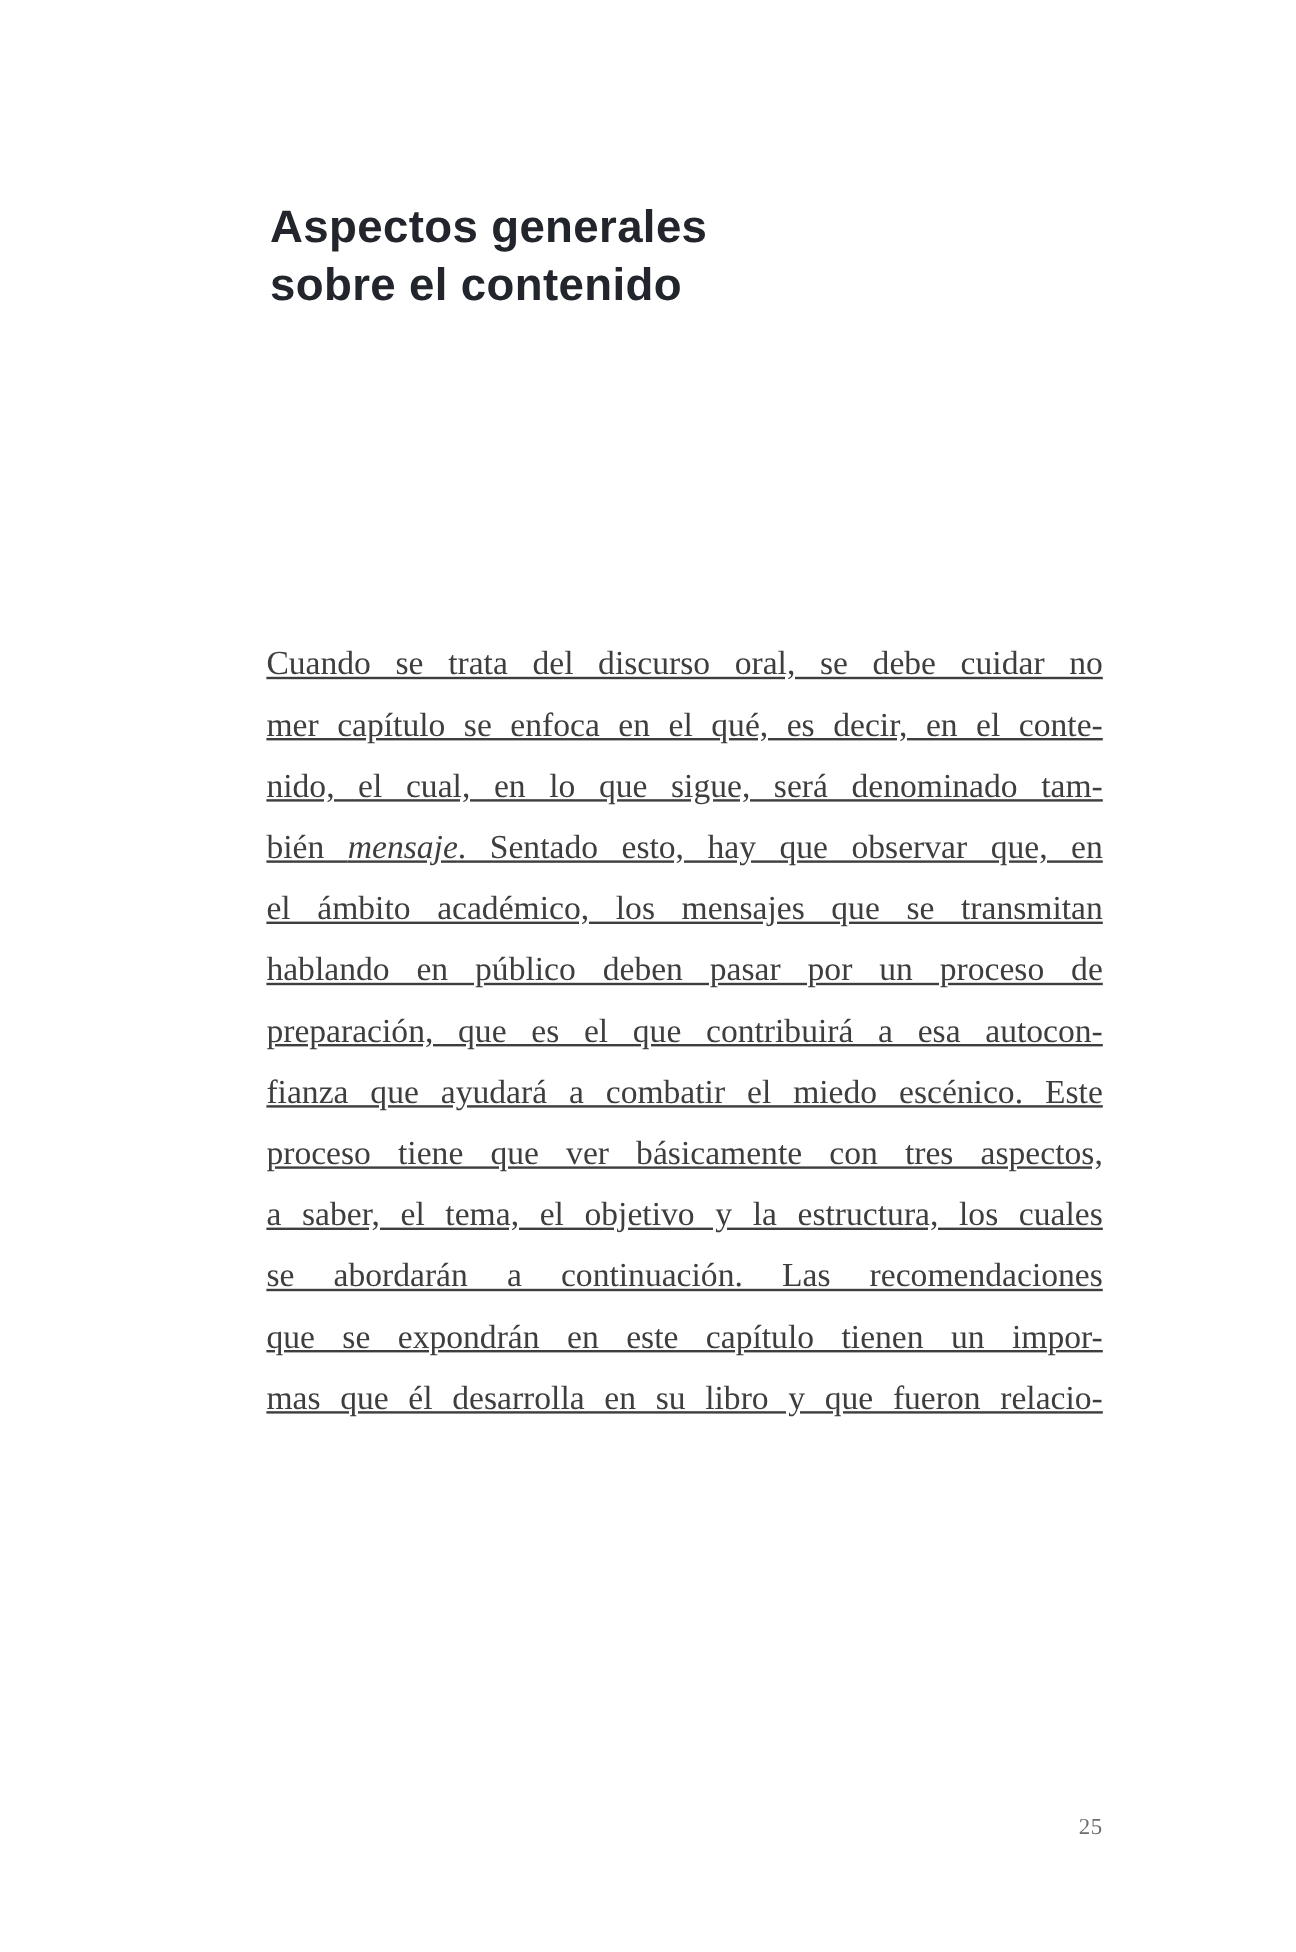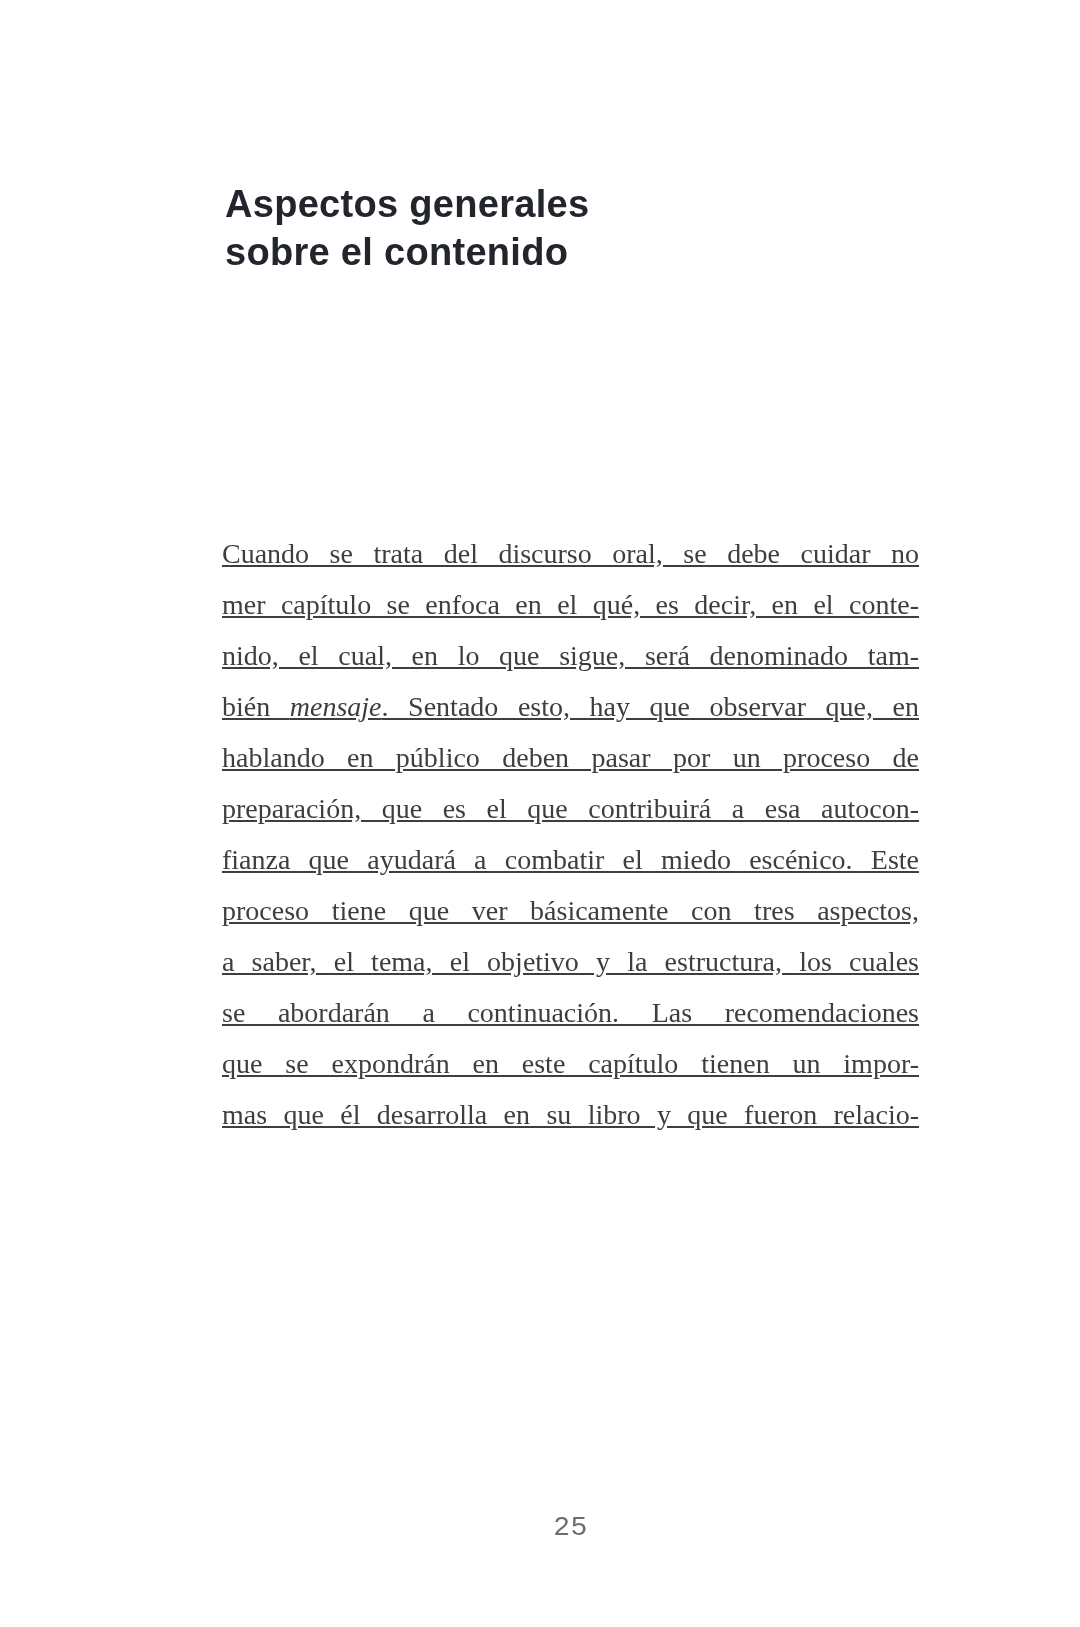--- a/index.html
+++ b/index.html
@@ -11,21 +11,21 @@
     position: relative;
     width: 1080px;
     height: 1627px;
     background: #ffffff;
     overflow: hidden;
     font-family: "Liberation Serif", serif;
   }
   .chapter-title {
     position: absolute;
     left: 225px;
-    top: 180px;
+    top: 166px;
     font-family: "Liberation Sans", sans-serif;
     font-weight: 600;
     font-size: 38px;
     line-height: 48px;
     letter-spacing: 0.3px;
     color: #22252c;
   }
   .body-paragraph {
     position: absolute;
     left: 222px;
@@ -42,42 +42,43 @@
     white-space: normal;
   }
   .italic-term {
     font-style: italic;
   }
   .page-number {
     position: absolute;
     left: 222px;
     top: 1512px;
     width: 697px;
-    text-align: center;
-    font-family: Liberation Mono, monospace;
-    font-size: 28px;
+    text-align: right;
+    font-family: Liberation Serif, serif;
+    font-size: 19px;
     color: #6d6d6d;
     letter-spacing: 0.5px;
   }
 </style>
 </head>
 <body>
 
 <div class="page">
 
   <div class="chapter-title">
     <div>Aspectos generales</div>
     <div>sobre el contenido</div>
   </div>
 
   <div class="body-paragraph">
     <div class="text-line">Cuando se trata del discurso oral, se debe cuidar no</div>
     <div class="text-line">mer capítulo se enfoca en el qué, es decir, en el conte-</div>
     <div class="text-line">nido, el cual, en lo que sigue, será denominado tam-</div>
     <div class="text-line"><span>bién </span><span class="italic-term">mensaje</span><span>. Sentado esto, hay que observar que, en</span></div>
+    <div class="text-line">el ámbito académico, los mensajes que se transmitan</div>
     <div class="text-line">hablando en público deben pasar por un proceso de</div>
     <div class="text-line">preparación, que es el que contribuirá a esa autocon-</div>
     <div class="text-line">fianza que ayudará a combatir el miedo escénico. Este</div>
     <div class="text-line">proceso tiene que ver básicamente con tres aspectos,</div>
     <div class="text-line">a saber, el tema, el objetivo y la estructura, los cuales</div>
     <div class="text-line">se abordarán a continuación. Las recomendaciones</div>
     <div class="text-line">que se expondrán en este capítulo tienen un impor-</div>
     <div class="text-line">mas que él desarrolla en su libro y que fueron relacio-</div>
   </div>
 

